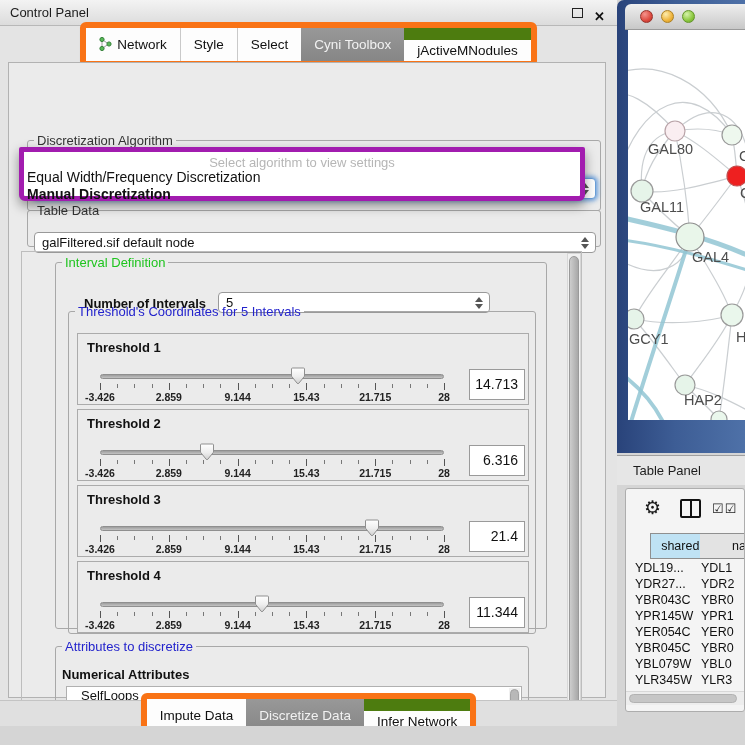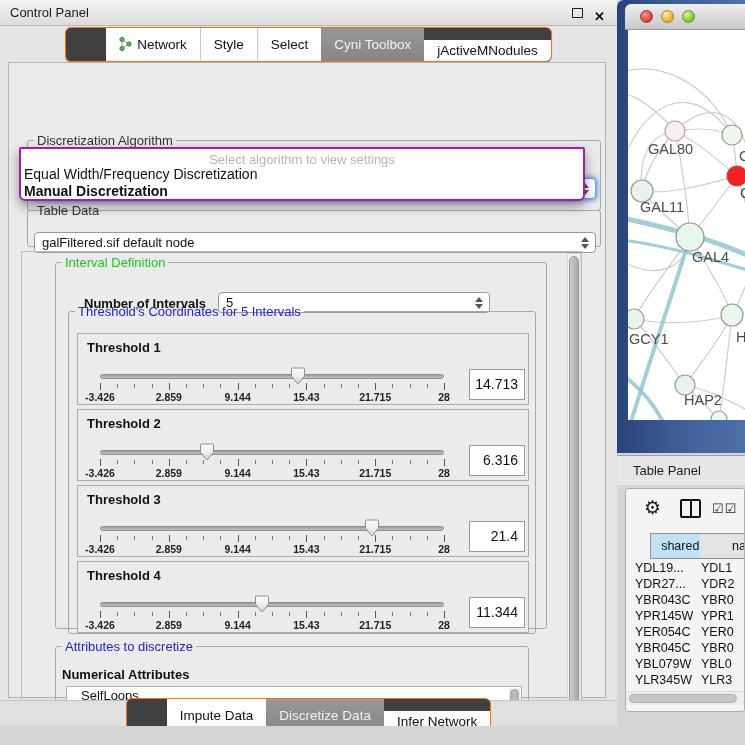--- a/index.html
+++ b/index.html
@@ -8,21 +8,21 @@
 
   
   .control-panel { position:absolute; left:0; top:0; width:617px; height:745px; background:#e4e4e4; }
   .cp-titlebar { position:absolute; left:0; top:0; width:617px; height:26px;
     background:linear-gradient(#f3f3f3,#dcdcdc); border-bottom:1px solid #b8b8b8;
     font-size:13px; color:#1c1c1c; line-height:25px; padding-left:10px; }
   .float-btn { position:absolute; right:34px; top:8px; width:11px; height:10px; border:1.6px solid #222; background:transparent; }
   .close-btn { position:absolute; right:12px; top:4px; font-size:13px; font-weight:bold; color:#111; }
 
   .tab-bar { position:absolute; left:0; top:26px; width:617px; height:36px; display:flex; justify-content:center; align-items:center; }
-  .tab-group { display:flex; border:1px solid #f97316; border-radius:6px; overflow:hidden; background:#404040; box-shadow:0 1px 1px rgba(0,0,0,.15);padding-left:40px; }
+  .tab-group { display:flex; border:6px solid #f97316; border-radius:6px; overflow:hidden; background:#4d7c0f; box-shadow:0 1px 1px rgba(0,0,0,.15); }
   .tab { padding:3px 13px; font-size:13.5px; color:#111; background:#fdfdfd; display:flex; align-items:center; gap:5px; border-left:1px solid #c9c9c9; }
   .tab:first-child { border-left:none; }
   .tab.selected { background:linear-gradient(#989898,#868686); color:#f2f2f2; border-left:none; }
   .tab.selected + .tab { border-left:none;margin-top:12px; }
 
   .cp-body { position:absolute; left:8px; top:62px; width:598px; height:636px; background:#ebebeb; border:1px solid #b2b2b2; }
 
   fieldset { position:absolute; border:1px solid #a8a8a8; border-radius:3px; }
   legend { font-size:13px; padding:0 3px; margin-left:6px; color:#333; }
   .fs-algo   { left:18px; top:70px;  width:574px; height:78px; }
@@ -39,21 +39,21 @@
   .combo-arrows { position:absolute; right:6px; top:3px; width:8px; height:14px; }
   .combo-arrows i { position:absolute; left:0; width:0; height:0; border-left:4px solid transparent; border-right:4px solid transparent; }
   .combo-arrows .up { top:1px; border-bottom:5px solid #555; }
   .combo-arrows .dn { bottom:1px; border-top:5px solid #555; }
 
   .algo-combo { left:6px; top:30px; width:562px; }
   .table-combo { left:6px; top:14px; width:562px; }
 
   
   .overlay { position:absolute; left:10px; top:84px; width:566px; height:54px; background:#fff;
-    border:2px solid #a21caf; border-radius:2px 2px 6px 6px; box-shadow:0 5px 12px rgba(0,0,0,.40); z-index:6; }
+    border:5px solid #a21caf; border-radius:2px 2px 6px 6px; box-shadow:0 5px 12px rgba(0,0,0,.40); z-index:6; }
   .overlay .hint { text-align:center; color:#b6b6b6; font-size:13px; padding-top:3px; height:17px; }
   .overlay .opt { font-size:14px; color:#111; padding-left:3px; line-height:16.5px; }
   .overlay .opt.bold { font-weight:bold; }
 
   
   .scrollpane-border { position:absolute; left:12px; top:188px; width:561px; height:478px; border:1px solid #bdbdbd; }
   .v-scrollbar { position:absolute; left:558px; top:190px; width:14px; height:474px; background:#f1f1f1; border:1px solid #d7d7d7; }
   .v-scrollbar .thumb { position:absolute; left:1px; top:2px; width:10px; height:462px; border-radius:6px;
     background:linear-gradient(90deg,#cdcdcd,#a8a8a8); border:1px solid #9a9a9a; }
 

